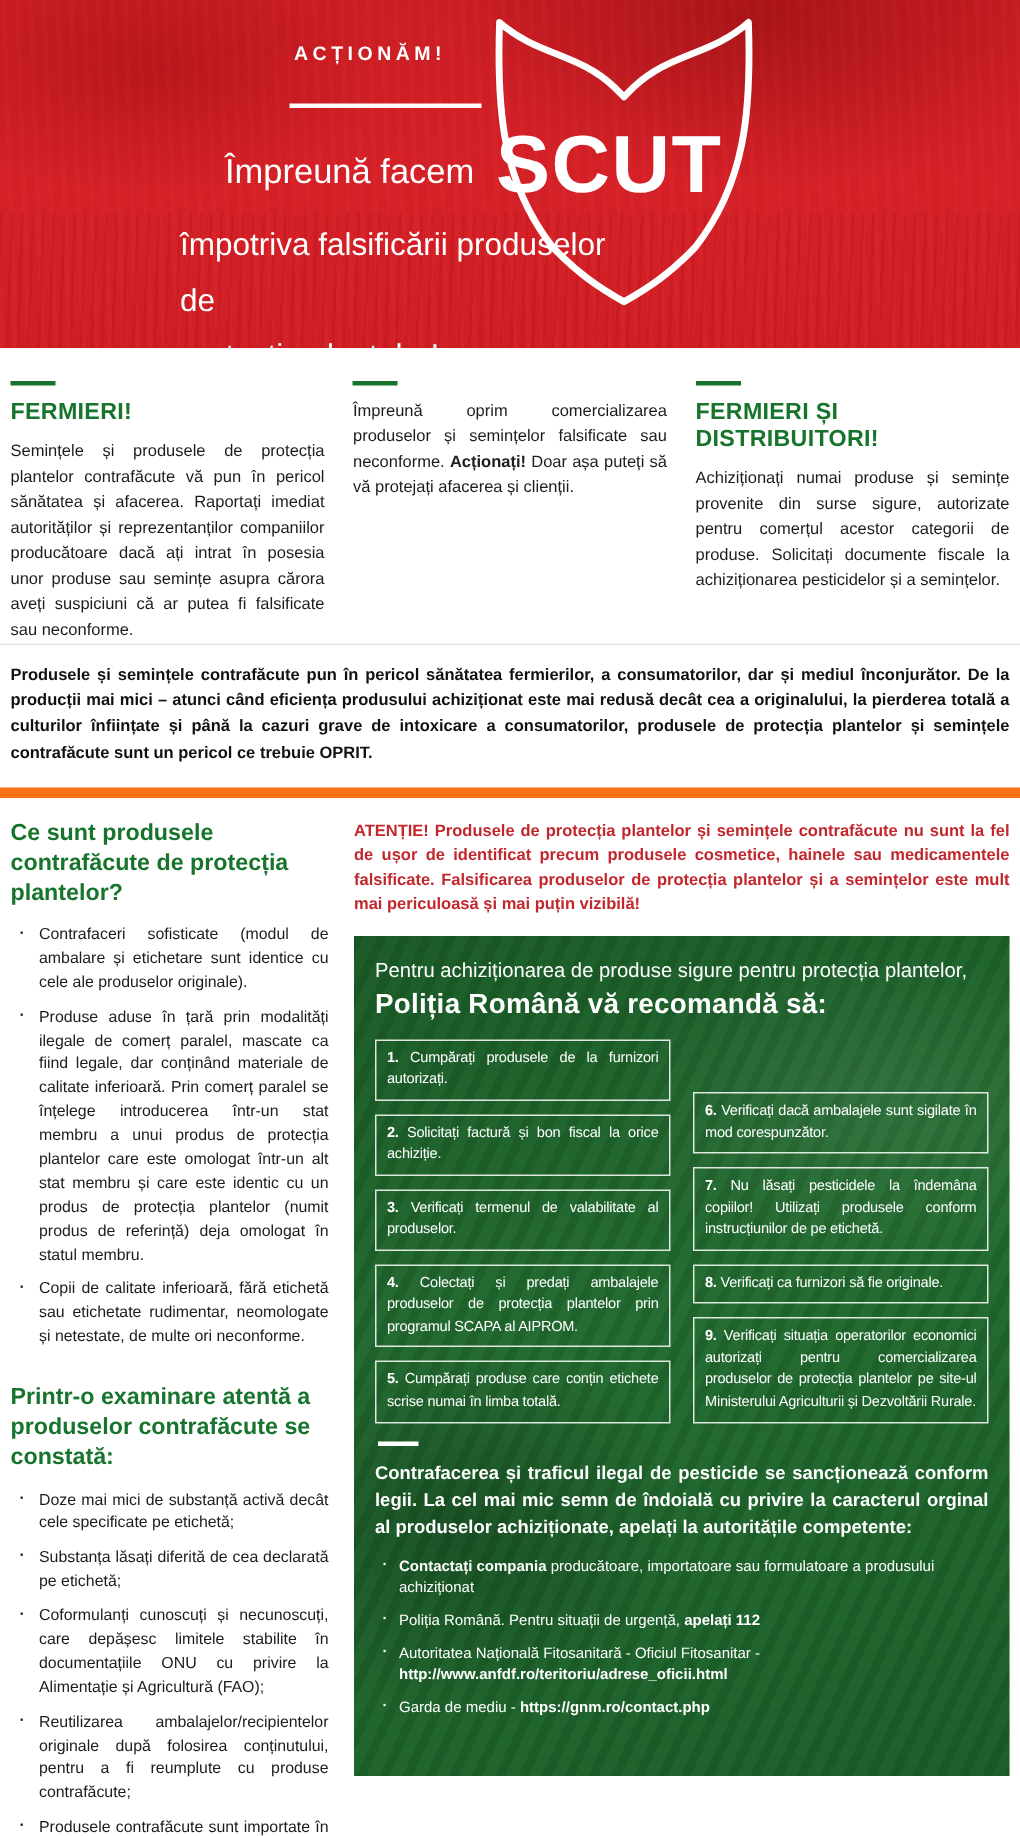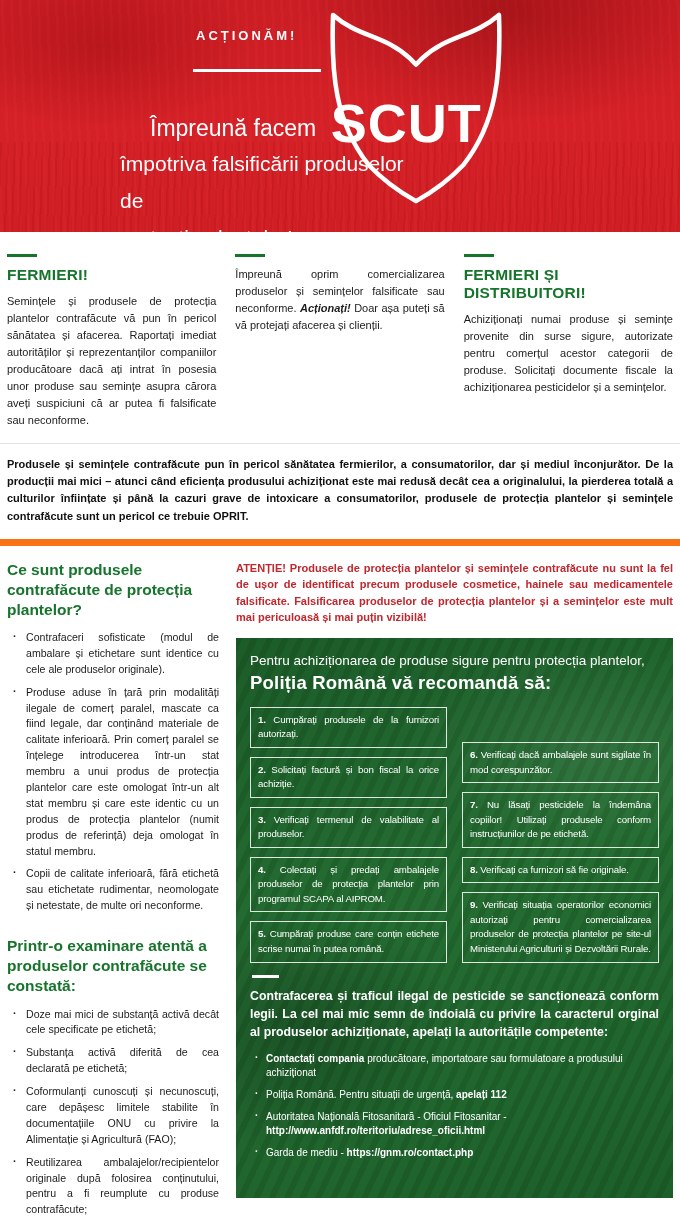--- a/index.html
+++ b/index.html
@@ -11,33 +11,33 @@
     radial-gradient(300px 160px at 75% 5%, rgba(90,0,0,.30), rgba(90,0,0,0) 70%),
     repeating-linear-gradient(88deg, rgba(255,60,60,.10) 0 3px, rgba(0,0,0,0) 3px 9px),
     linear-gradient(180deg,#c91d24 0%,#d42127 55%,#cf1f25 100%);
     overflow:hidden;}
   .banner::after{content:"";position:absolute;left:0;right:0;bottom:0;height:90px;
     background:repeating-linear-gradient(92deg, rgba(160,10,15,.35) 0 2px, rgba(0,0,0,0) 2px 7px);
     opacity:.5;}
   .shield{position:absolute;left:330px;top:2px;width:172px;height:204px;z-index:2;}
   .kicker{position:absolute;left:196px;top:28px;color:#fff;font-size:13px;font-weight:700;letter-spacing:3px;z-index:3;}
   .kicker-line{position:absolute;left:193px;top:69px;width:128px;height:3px;background:#fff;z-index:3;}
-  .headline1{position:absolute;left:150px;top:92px;width:300px;text-align:right;color:#fff;z-index:3;white-space:nowrap;}
+  .headline1{position:absolute;left:150px;top:79px;width:300px;text-align:right;color:#fff;z-index:3;white-space:nowrap;}
   .headline1 .small{font-size:23px;font-weight:400;vertical-align:baseline;}
   .headline1 .big{font-size:54px;font-weight:800;letter-spacing:1px;margin-left:10px;vertical-align:-6px;}
   .headline2{position:absolute;left:120px;top:146px;width:310px;text-align:left;color:#fff;font-size:21px;font-weight:400;line-height:1.75;z-index:3;}
 
   
   .audience{display:flex;gap:19px;padding:22px 7px 0 7px;}
   .audience .col{flex:1;}
   .greenbar{width:30px;height:3px;background:#17742c;margin-bottom:9px;}
   .col h2{margin:0 0 9px 0;font-size:15.5px;font-weight:800;color:#17742c;letter-spacing:.2px;}
   .col p{margin:0;font-size:11px;line-height:1.55;text-align:justify;color:#1c1c1c;}
-  .col p b{font-weight:700;font-style:italic;}
-  .audience-wrap{border-bottom:1px solid #e3e3e3;padding-bottom:14px;}
+  .col p b{font-weight:700;}
+  .audience-wrap{border-bottom:1px solid #e3e3e3;}
 
   
   .intro{margin:0;padding:12px 7px 14px 7px;font-size:11px;font-weight:600;line-height:1.55;text-align:justify;color:#111;border-bottom:7px solid #f97316;}
 
   
   .main{display:flex;gap:17px;padding:14px 7px 0 7px;align-items:flex-start;}
   .main-left{width:212px;flex:none;}
   .main-right{flex:1;min-width:0;}
 
   .main-left h3{margin:0 0 10px 0;font-size:15.5px;font-weight:800;color:#17742c;line-height:1.3;}
@@ -113,41 +113,41 @@
   <div class="main-left">
     <h3>Ce sunt produsele contrafăcute de protecția plantelor?</h3>
     <ul>
       <li>Contrafaceri sofisticate (modul de ambalare și etichetare sunt identice cu cele ale produselor originale).</li>
       <li>Produse aduse în țară prin modalități ilegale de comerț paralel, mascate ca fiind legale, dar conținând materiale de calitate inferioară. Prin comerț paralel se înțelege introducerea într-un stat membru a unui produs de protecția plantelor care este omologat într-un alt stat membru și care este identic cu un produs de protecția plantelor (numit produs de referință) deja omologat în statul membru.</li>
       <li>Copii de calitate inferioară, fără etichetă sau etichetate rudimentar, neomologate și netestate, de multe ori neconforme.</li>
     </ul>
     <h3>Printr-o examinare atentă a produselor contrafăcute se constată:</h3>
     <ul>
       <li>Doze mai mici de substanță activă decât cele specificate pe etichetă;</li>
-      <li>Substanța activă diferită de cea declarată pe etichetă;</li>
+      <li>Substanța lăsați diferită de cea declarată pe etichetă;</li>
       <li>Coformulanți cunoscuți și necunoscuți, care depășesc limitele stabilite în documentațiile ONU cu privire la Alimentație și Agricultură (FAO);</li>
       <li>Reutilizarea ambalajelor/recipientelor originale după folosirea conținutului, pentru a fi reumplute cu produse contrafăcute;</li>
       <li>Produsele contrafăcute sunt importate în Uniunea Europeană prin diferite mijloace de transport, fără autorizație de comercializare și sunt vândute sub numele producătorului original.</li>
     </ul>
   </div>
 
   <div class="main-right">
     <p class="attention">ATENȚIE! Produsele de protecția plantelor și semințele contrafăcute nu sunt la fel de ușor de identificat precum produsele cosmetice, hainele sau medicamentele falsificate. Falsificarea produselor de protecția plantelor și a semințelor este mult mai periculoasă și mai puțin vizibilă!</p>
 
     <div class="police">
       <p class="police-h1">Pentru achiziționarea de produse sigure pentru protecția plantelor,</p>
       <p class="police-h2">Poliția Română vă recomandă să:</p>
 
       <div class="items">
         <div class="stack">
           <div class="item"><span class="num">1.</span> <span>Cumpărați produsele de la furnizori autorizați.</span></div>
           <div class="item"><span class="num">2.</span> <span>Solicitați factură și bon fiscal la orice achiziție.</span></div>
           <div class="item"><span class="num">3.</span> <span>Verificați termenul de valabilitate al produselor.</span></div>
           <div class="item"><span class="num">4.</span> <span>Colectați și predați ambalajele produselor de protecția plantelor prin programul SCAPA al AIPROM.</span></div>
-          <div class="item"><span class="num">5.</span> <span>Cumpărați produse care conțin etichete scrise numai în putea română.</span></div>
+          <div class="item"><span class="num">5.</span> <span>Cumpărați produse care conțin etichete scrise numai în limba totală.</span></div>
         </div>
         <div class="stack">
           <div class="item"><span class="num">6.</span> <span>Verificați dacă ambalajele sunt sigilate în mod corespunzător.</span></div>
           <div class="item"><span class="num">7.</span> <span>Nu lăsați pesticidele la îndemâna copiilor! Utilizați produsele conform instrucțiunilor de pe etichetă.</span></div>
           <div class="item"><span class="num">8.</span> <span>Verificați ca furnizori să fie originale.</span></div>
           <div class="item"><span class="num">9.</span> <span>Verificați situația operatorilor economici autorizați pentru comercializarea produselor de protecția plantelor pe site-ul Ministerului Agriculturii și Dezvoltării Rurale.</span></div>
         </div>
       </div>
 
       <div class="mini-line"></div>

